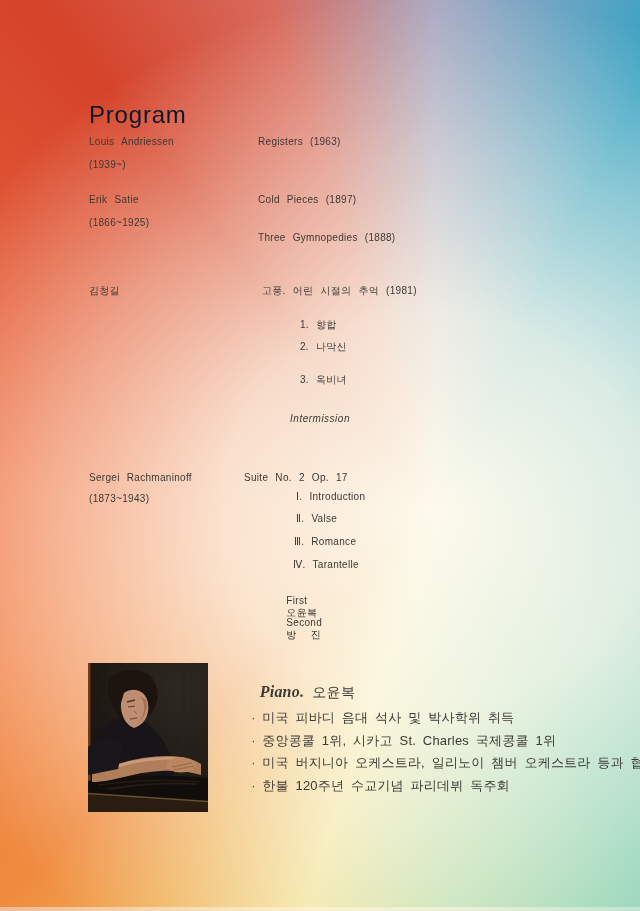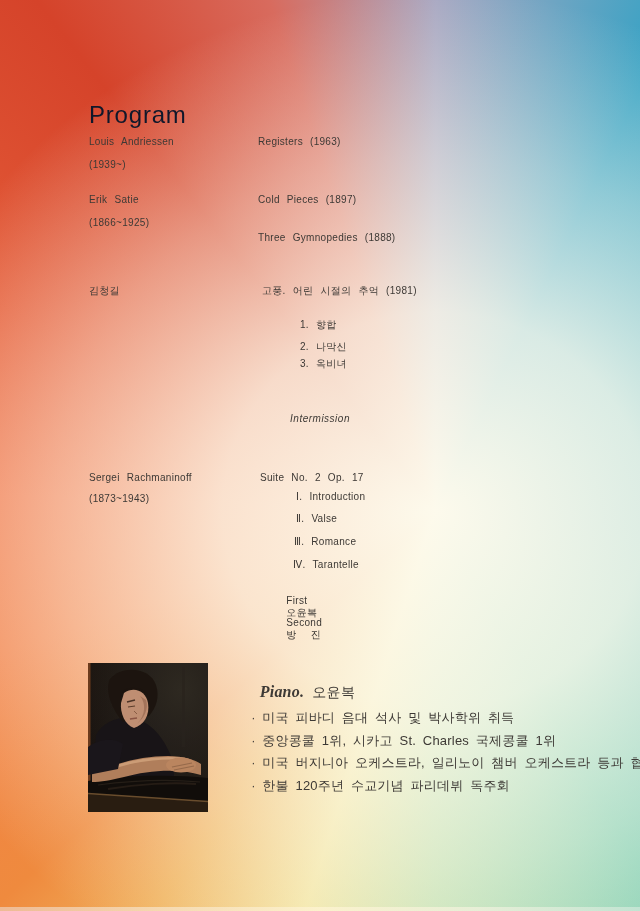--- a/index.html
+++ b/index.html
@@ -68,27 +68,27 @@
 
   <div class="t" style="left:89px;top:194px">Erik Satie</div>
   <div class="t" style="left:89px;top:217px">(1866~1925)</div>
   <div class="t" style="left:258px;top:194px">Cold Pieces (1897)</div>
   <div class="t" style="left:258px;top:232px">Three Gymnopedies (1888)</div>
 
   <div class="t" style="left:89px;top:285px">김청길</div>
   <div class="t" style="left:262px;top:285px">고풍. 어린 시절의 추억 (1981)</div>
   <div class="t" style="left:300px;top:319px">1. 향합</div>
   <div class="t" style="left:300px;top:341px">2. 나막신</div>
-  <div class="t" style="left:300px;top:358px">3. 옥비녀</div>
+  <div class="t" style="left:300px;top:374px">3. 옥비녀</div>
 
   <div class="t it center" style="top:413px">Intermission</div>
 
   <div class="t" style="left:89px;top:472px">Sergei Rachmaninoff</div>
   <div class="t" style="left:89px;top:493px">(1873~1943)</div>
-  <div class="t" style="left:260px;top:472px">Suite No. 2 Op. 17</div>
+  <div class="t" style="left:244px;top:472px">Suite No. 2 Op. 17</div>
   <div class="t" style="left:296px;top:491px">Ⅰ. Introduction</div>
   <div class="t" style="left:296px;top:513px">Ⅱ. Valse</div>
   <div class="t" style="left:294px;top:536px">Ⅲ. Romance</div>
   <div class="t" style="left:293px;top:559px">Ⅳ. Tarantelle</div>
 
   <div class="t performer" style="left:258px;top:583px">
     <span class="part">First</span>
     <span class="pname">오윤복</span>
   </div>
   <div class="t performer" style="left:258px;top:605px">

